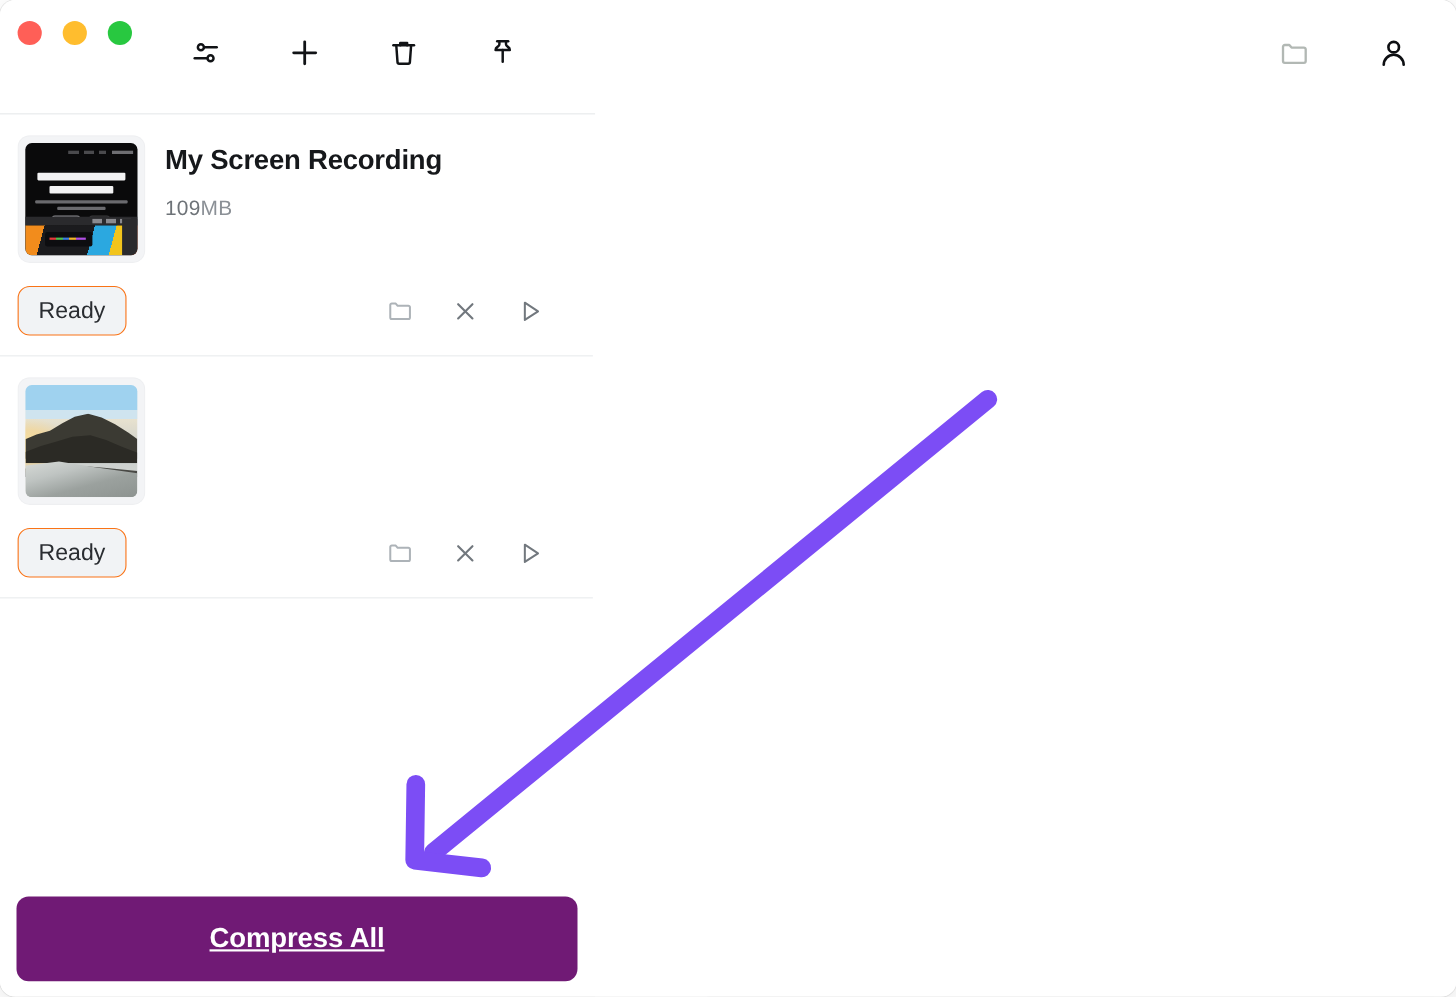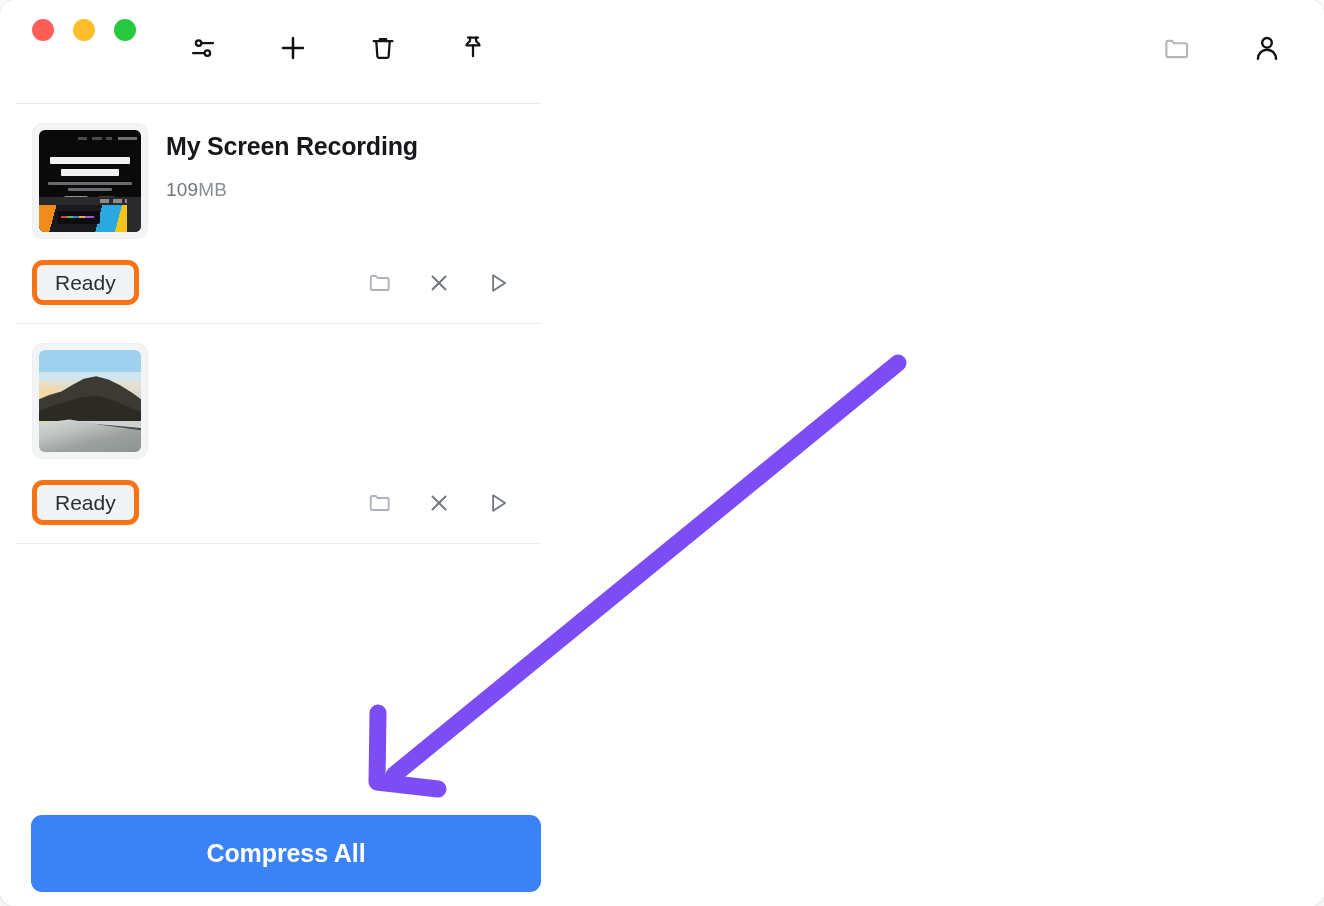--- a/index.html
+++ b/index.html
@@ -16,21 +16,21 @@
     left:0; top:0;
     width:1324px; height:906px;
     background:#ffffff;
     border-radius:14px;
     overflow:hidden;
     box-shadow:0 0 0 1px rgba(0,0,0,.07), 0 6px 26px rgba(0,0,0,.10);
   }
 
   
   #sidebar{
-    position:absolute; left:16px; top:0;
+    position:absolute; left:0; top:0;
     width:644px; height:906px;
     background:#ffffff;
     border-right:1px solid #e6e8ea;
   }
 
   
   #titlebar{
     position:relative;
     height:104px;
     border-bottom:1px solid #e6e8ea;
@@ -221,49 +221,50 @@
     align-items:center;
     margin-top:21px;
     padding:0 16px;
   }
   .status-badge{
     height:45px;
     padding:0 18px;
     display:inline-flex; align-items:center;
     border-radius:11px;
     background:#f1f3f5;
-    border:5px solid #f97316;
+    border:1px solid #f97316;
     font-size:21px;
     color:#2a2d31;
   }
   .action-icons{
     margin-left:auto;
     display:flex; align-items:center; gap:25px;
     padding-right:24px;
   }
   .act-btn{
     width:34px; height:34px;
     display:flex; align-items:center; justify-content:center;
     cursor:pointer; background:none; border:none;
   }
 
   
   #compress-all{
     position:absolute;
     left:15px; bottom:14px;
     width:510px; height:77px;
-    background:#3b82f6;
+    background:#701a75;
     color:#ffffff;
     border:none;
     border-radius:11px;
     font-family:"Liberation Sans", sans-serif;
     font-size:25px;
     font-weight:bold;
     letter-spacing:-.1px;
     cursor:pointer;
+    text-decoration:underline;
   }
 
   
   #annotation-arrow{
     position:absolute;
     left:0; top:0;
     width:1324px; height:906px;
     pointer-events:none;
   }
 </style>

